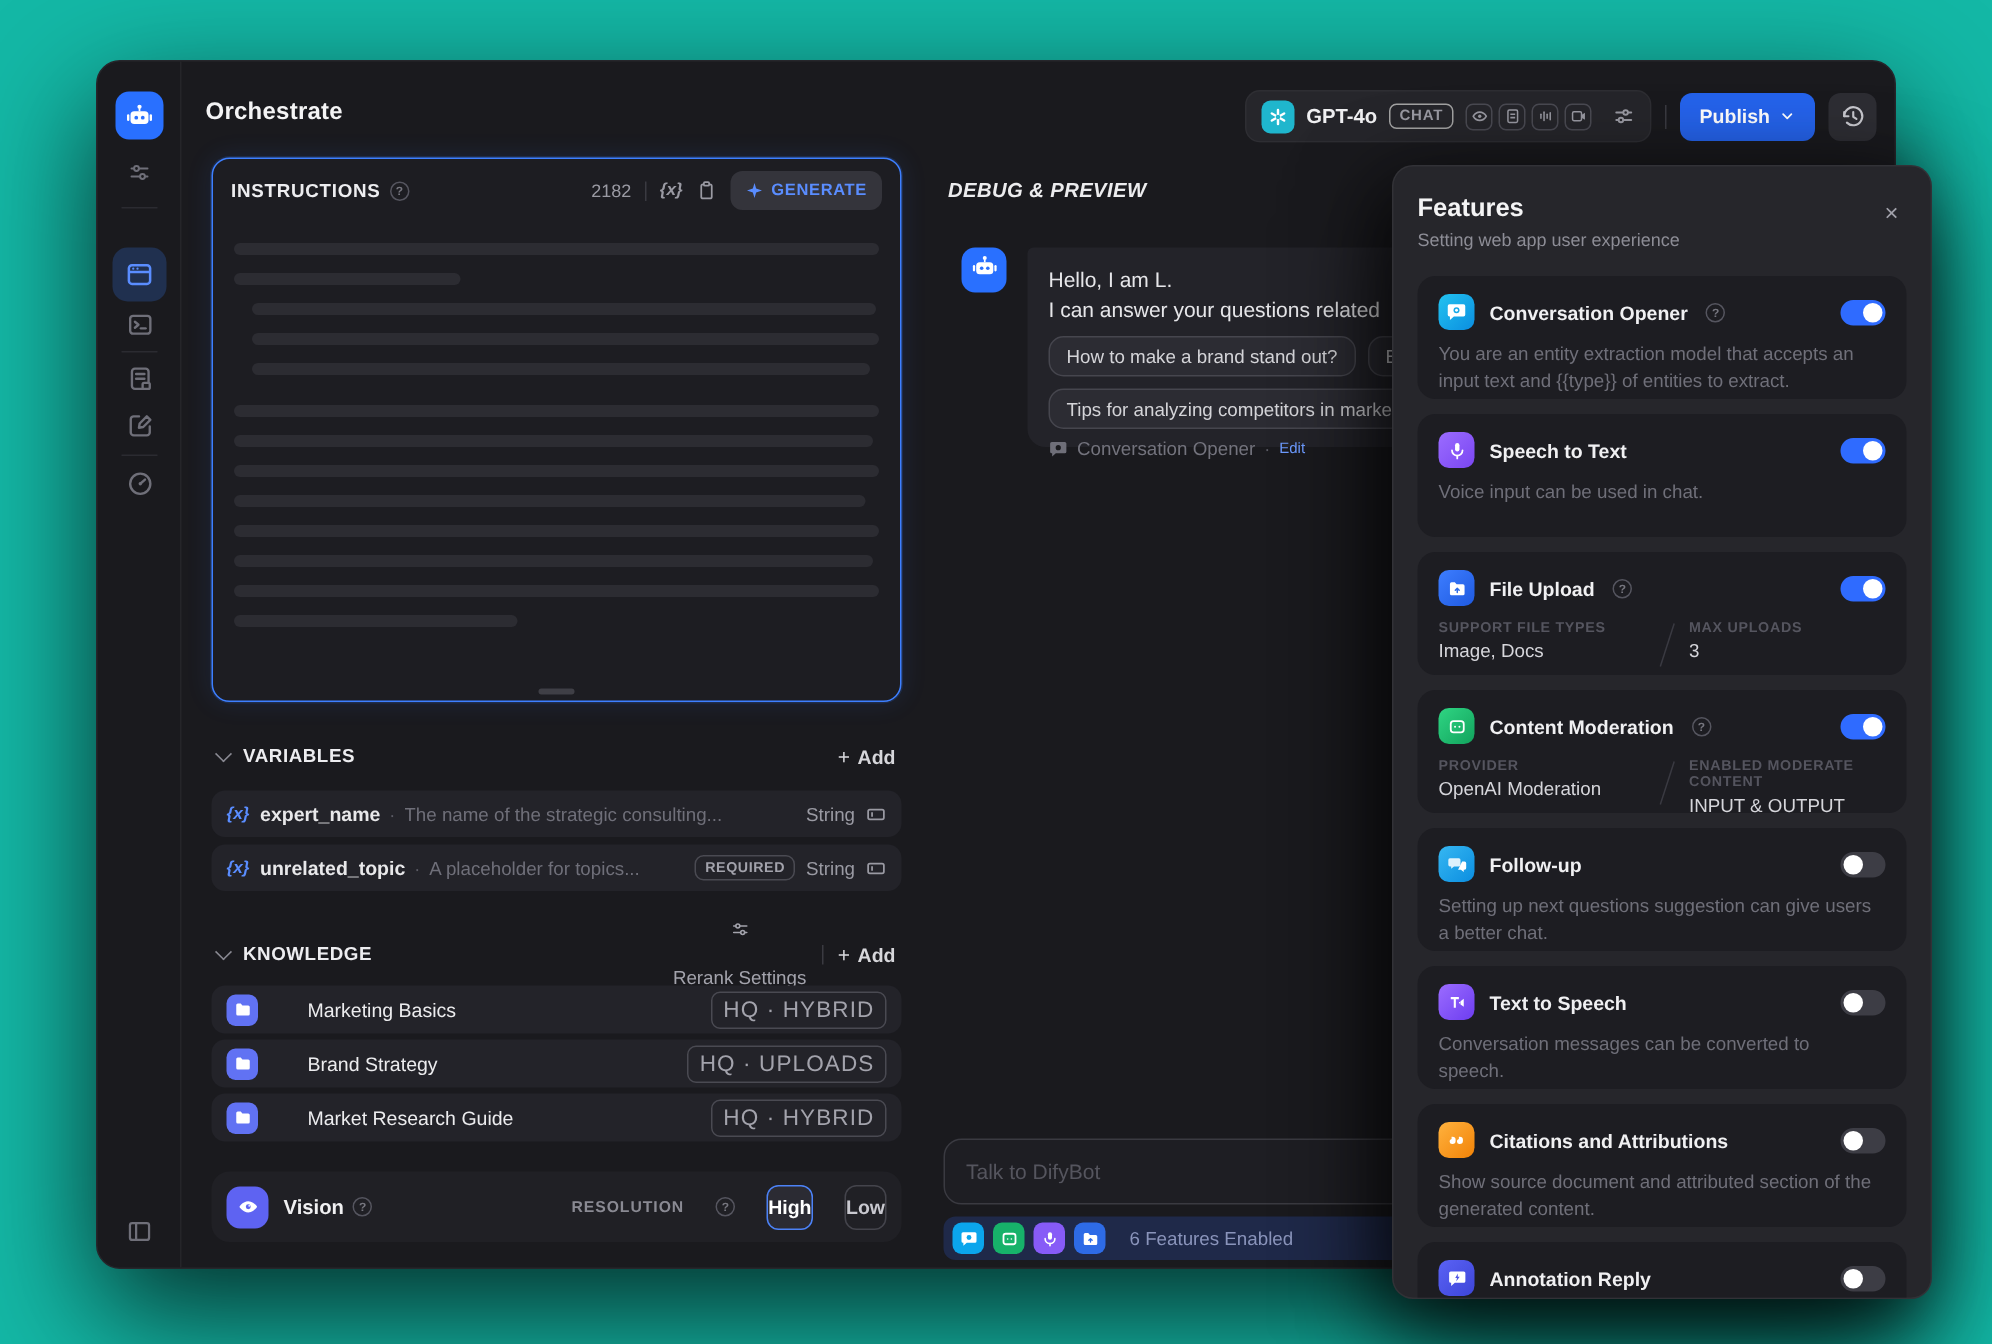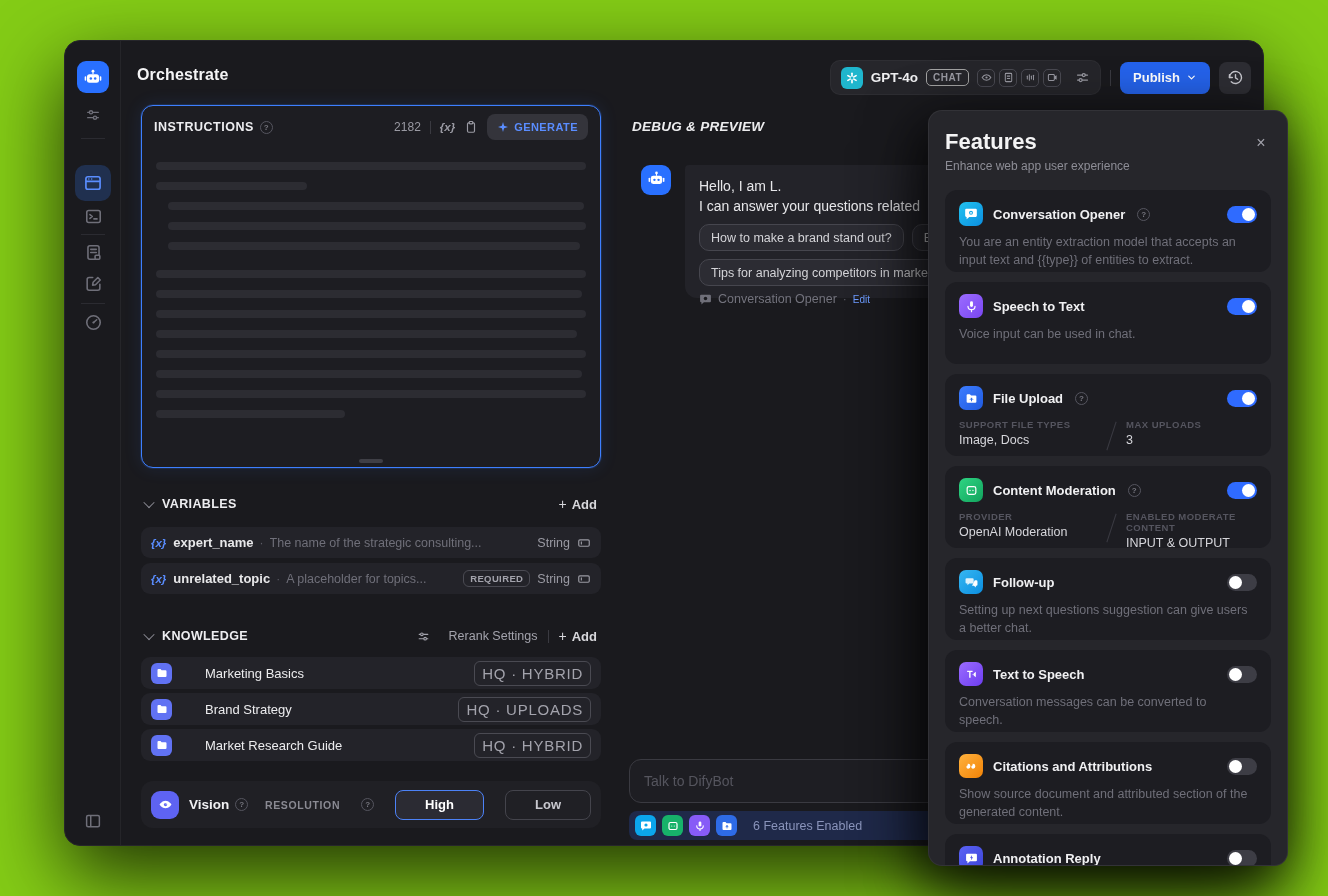--- a/index.html
+++ b/index.html
@@ -1,17 +1,17 @@
 <!DOCTYPE html>
 <html><head>
 <meta charset="utf-8">
 <style>
   * { margin:0; padding:0; box-sizing:border-box; }
   html,body { width:1328px; height:896px; background:#000; font-family:"Liberation Sans","DejaVu Sans",sans-serif; overflow:hidden; }
-  .canvas { position:relative; width:1328px; height:896px; background:#84cc16; }
+  .canvas { position:relative; width:1328px; height:896px; background:#14b8a6; }
 
   
   .window { position:absolute; left:64px; top:40px; width:1200px; height:806px;
     background:#1a1a1e; border:1px solid #26262b; border-radius:16px;
     box-shadow:0 30px 80px rgba(0,0,0,.75); overflow:hidden; }
 
   
   .sidebar { position:absolute; left:0; top:0; width:56px; height:100%; border-right:1px solid rgba(255,255,255,.05); }
   .logo-tile { position:absolute; left:12px; top:20px; width:32px; height:32px; border-radius:9px;
     background:#2970ff; display:flex; align-items:center; justify-content:center; }
@@ -62,21 +62,21 @@
   .drag-handle { position:absolute; left:50%; bottom:4px; transform:translateX(-50%); width:24px; height:4px; border-radius:2px; background:#3f3f46; }
 
   
   .sec-head { position:absolute; left:80px; width:452px; height:22px; display:flex; align-items:center; }
   .chev { width:8px; height:8px; border-right:1.5px solid #8a8a93; border-bottom:1.5px solid #8a8a93;
     transform:rotate(45deg) translate(-1px,-1px); margin-right:9px; flex:none; }
   .sec-title { font-size:12.5px; font-weight:700; letter-spacing:.03em; color:#ededf0; }
   .sec-right { margin-left:auto; display:flex; align-items:center; gap:10px; }
   .add-btn { display:flex; align-items:center; gap:5px; color:#d7d7db; font-size:13px; font-weight:600; }
   .add-plus { font-size:14px; font-weight:500; }
-  .rerank-btn { display:flex; align-items:center; gap:19px; color:#a3a3ac; font-size:12.5px; }
+  .rerank-btn { display:flex; align-items:center; gap:19px; color:#a3a3ac; font-size:12.5px;flex-direction:column; }
   .row-item { position:absolute; left:76px; width:460px; background:#232329; border-radius:9px;
     display:flex; align-items:center; padding:0 10px; }
   .var-row { height:31px; }
   .var-x { color:#5a8dff; font-size:11.5px; font-weight:700; font-style:italic; margin-right:7px; }
   .var-name { font-size:13px; font-weight:600; color:#e8e8ea; }
   .var-dot { color:#5c5c66; margin:0 6px; font-size:12px; }
   .var-desc { font-size:12.5px; color:#6f6f79; white-space:nowrap; overflow:hidden; }
   .var-right { margin-left:auto; display:flex; align-items:center; gap:7px; flex:none; }
   .req-badge { font-size:9.5px; font-weight:600; letter-spacing:.04em; color:#a3a3ac;
     border:1px solid #4a4a52; border-radius:6px; padding:2px 6px; }
@@ -88,21 +88,21 @@
   .kn-badge { margin-left:auto; font-size:15px; font-weight:500; letter-spacing:.05em; color:#a3a3ac;
     border:1px solid #4a4a52; border-radius:6px; padding:3px 7px; }
 
   
   .vision-row { position:absolute; left:76px; top:740px; width:460px; height:47px; background:#202025; border-radius:12px;
     display:flex; align-items:center; padding:0 10px; }
   .vision-tile { width:28px; height:28px; border-radius:9px; background:#5e63f2; display:flex; align-items:center; justify-content:center; margin-right:10px; }
   .vision-title { font-size:13.5px; font-weight:700; color:#f0f0f2; }
   .vision-right { margin-left:auto; display:flex; align-items:center; gap:21px; }
   .res-label { font-size:10.5px; font-weight:600; letter-spacing:.06em; color:#8a8a93; }
-  .res-btn { height:30px; padding:0 29px; border-radius:8px; font-size:13px; font-weight:600; display:flex; align-items:center; }
+  .res-btn { height:30px; padding:0 0; border-radius:8px; font-size:13px; font-weight:600; display:flex; align-items:center; }
   .res-btn.sel { background:#2b2b33; border:1.5px solid #4c82f7; color:#ffffff; }
   .res-btn.unsel { background:transparent; border:1px solid #44444c; color:#c8c8cf; }
 
   
   .debug-title { position:absolute; left:567px; top:78px; font-size:13.5px; font-weight:700; letter-spacing:.02em; color:#ececee;font-style:italic; }
   .avatar { position:absolute; left:576px; top:124px; width:30px; height:30px; border-radius:9px; background:#2970ff;
     display:flex; align-items:center; justify-content:center; }
   .bubble { position:absolute; left:620px; top:124px; width:482px; border-radius:4px 12px 12px 12px;
     background:#232329; padding:11px 14px 12px 14px; }
   .bubble-line { font-size:14px; color:#e6e6e9; line-height:20px; }
@@ -122,21 +122,21 @@
   .features-bar { position:absolute; left:564px; top:770px; width:620px; height:29px; background:#1f2949;
     border-radius:8px; display:flex; align-items:center; gap:6px; padding:0 6px; }
   .mini-tile { width:21px; height:21px; border-radius:6px; display:flex; align-items:center; justify-content:center; }
   .fb-text { margin-left:10px; font-size:12.5px; color:#8a94bb; }
 
   
   .features-panel { position:absolute; left:928px; top:110px; width:360px; height:756px;
     background:#26262b; border:1px solid rgba(255,255,255,.06); border-radius:14px;
     box-shadow:-10px 10px 50px rgba(0,0,0,.55), 0 30px 70px rgba(0,0,0,.65);
     padding:18px 16px; overflow:hidden; z-index:10; }
-  .fp-title { font-size:22px; font-weight:700; color:#f4f4f5; }
+  .fp-title { font-size:17px; font-weight:700; color:#f4f4f5; }
   .fp-sub { font-size:12px; color:#8d8d96; margin-top:4px; }
   .fp-close { position:absolute; right:16px; top:22px; width:20px; height:20px; color:#a1a1aa; font-size:16px;
     display:flex; align-items:center; justify-content:center; }
   .fp-cards { margin-top:17px; }
   .f-card { background:#1d1d22; border-radius:12px; padding:12px 14px; margin-bottom:10px; height:82px; overflow:hidden; }
   .f-card.clip { height:82px; }
   .f-head { display:flex; align-items:center; gap:10px; }
   .f-tile { width:24px; height:24px; border-radius:7px; display:flex; align-items:center; justify-content:center; flex:none; }
   .f-name { font-size:13px; font-weight:700; color:#f0f0f2; }
   .f-head .help { margin-left:2px; }
@@ -510,21 +510,21 @@
             <path d="M3 6a2 2 0 0 1 2-2h4l2.2 2.5H19a2 2 0 0 1 2 2V18a2 2 0 0 1-2 2H5a2 2 0 0 1-2-2z"></path>
             <path d="M12 16v-4.5M12 11.5l-2.2 2.2M12 11.5l2.2 2.2" stroke="#2e6be6" stroke-width="1.8" fill="none" stroke-linecap="round"></path>
           </svg>
         </span>
     <span class="fb-text">6 Features Enabled</span>
   </div>
 </div>
 
 <div class="features-panel">
   <div class="fp-title">Features</div>
-  <div class="fp-sub">Enhance web app user experience</div>
+  <div class="fp-sub">Setting web app user experience</div>
   <div class="fp-close">×</div>
   <div class="fp-cards">
 
     <div class="f-card">
       <div class="f-head">
         <span class="f-tile" style="background:linear-gradient(135deg,#22c3f0,#0b8ee0)">
               <svg width="14" height="14" viewBox="0 0 24 24" fill="#fff">
                 <path d="M4 3h16a2 2 0 0 1 2 2v10a2 2 0 0 1-2 2H9l-4.5 4V17H4a2 2 0 0 1-2-2V5a2 2 0 0 1 2-2z"></path>
                 <circle cx="12" cy="10" r="3.4" fill="#17a9e8"></circle>
                 <circle cx="12" cy="10" r="1.6" fill="#fff"></circle>

